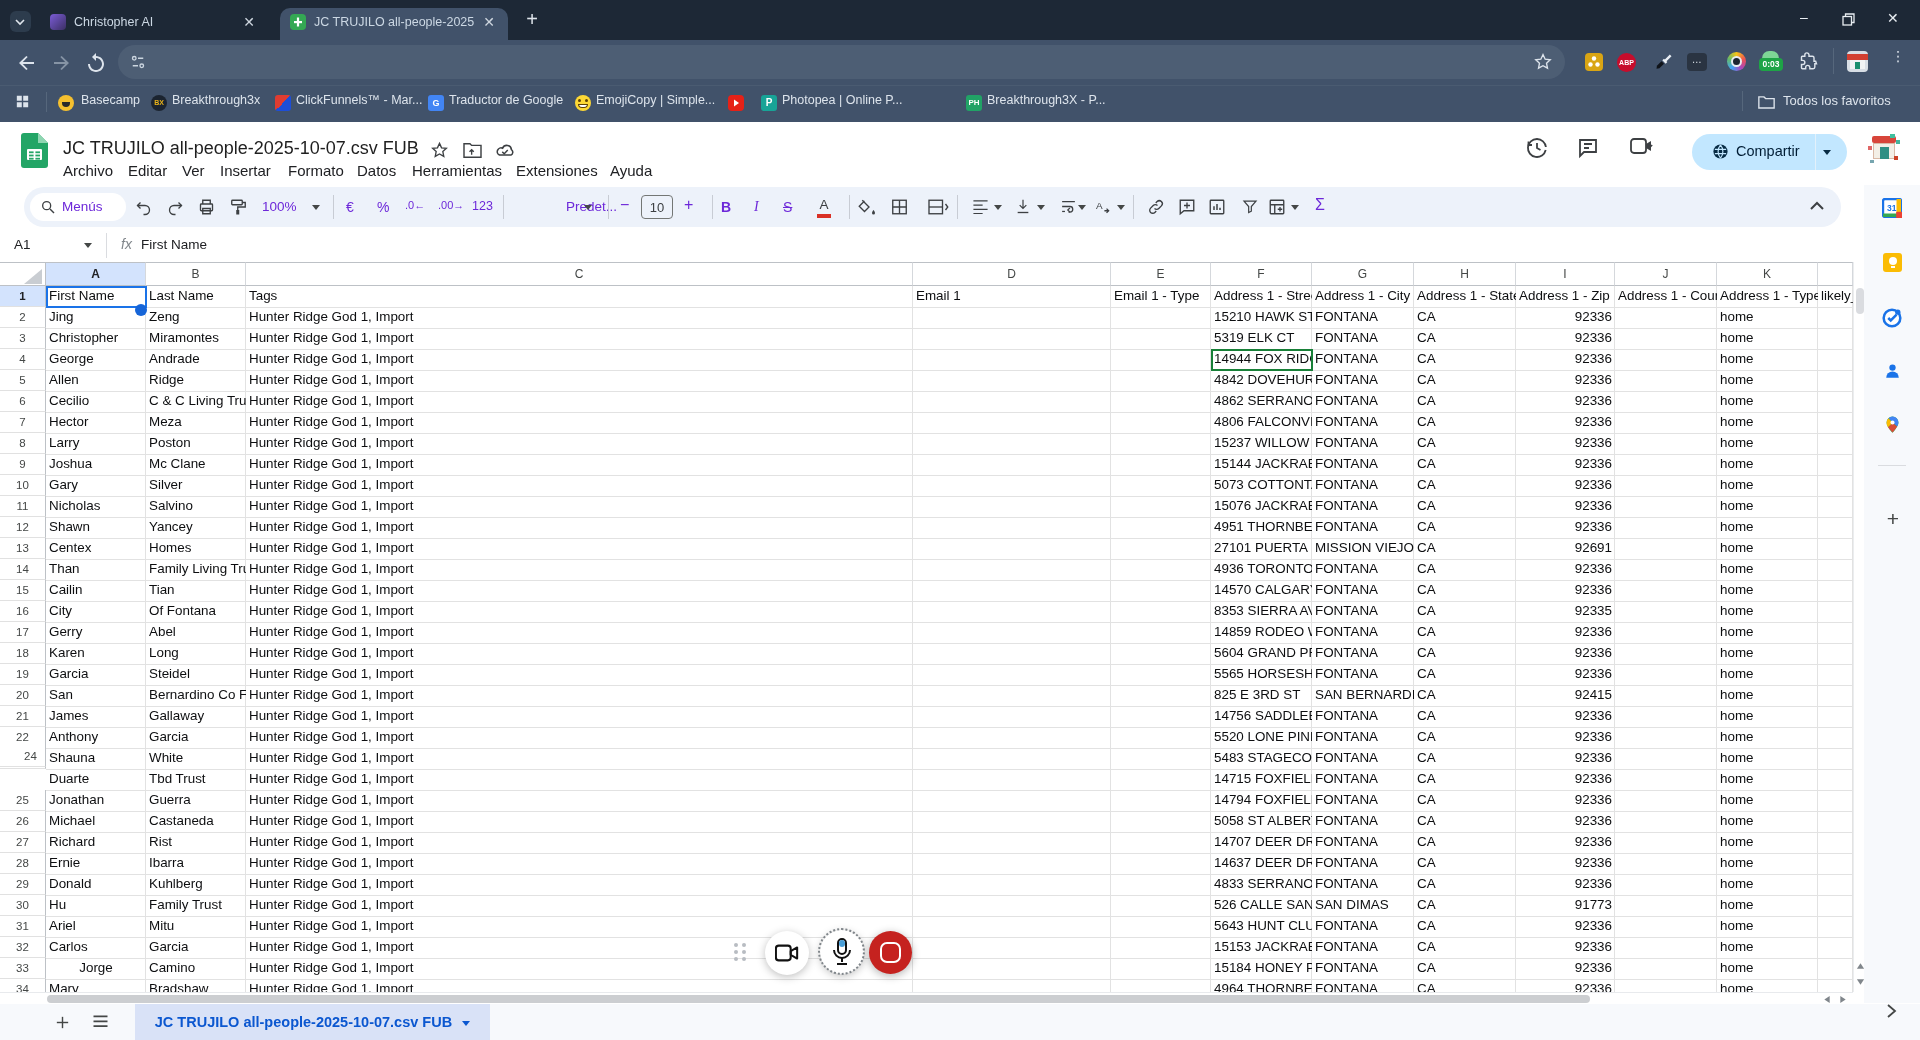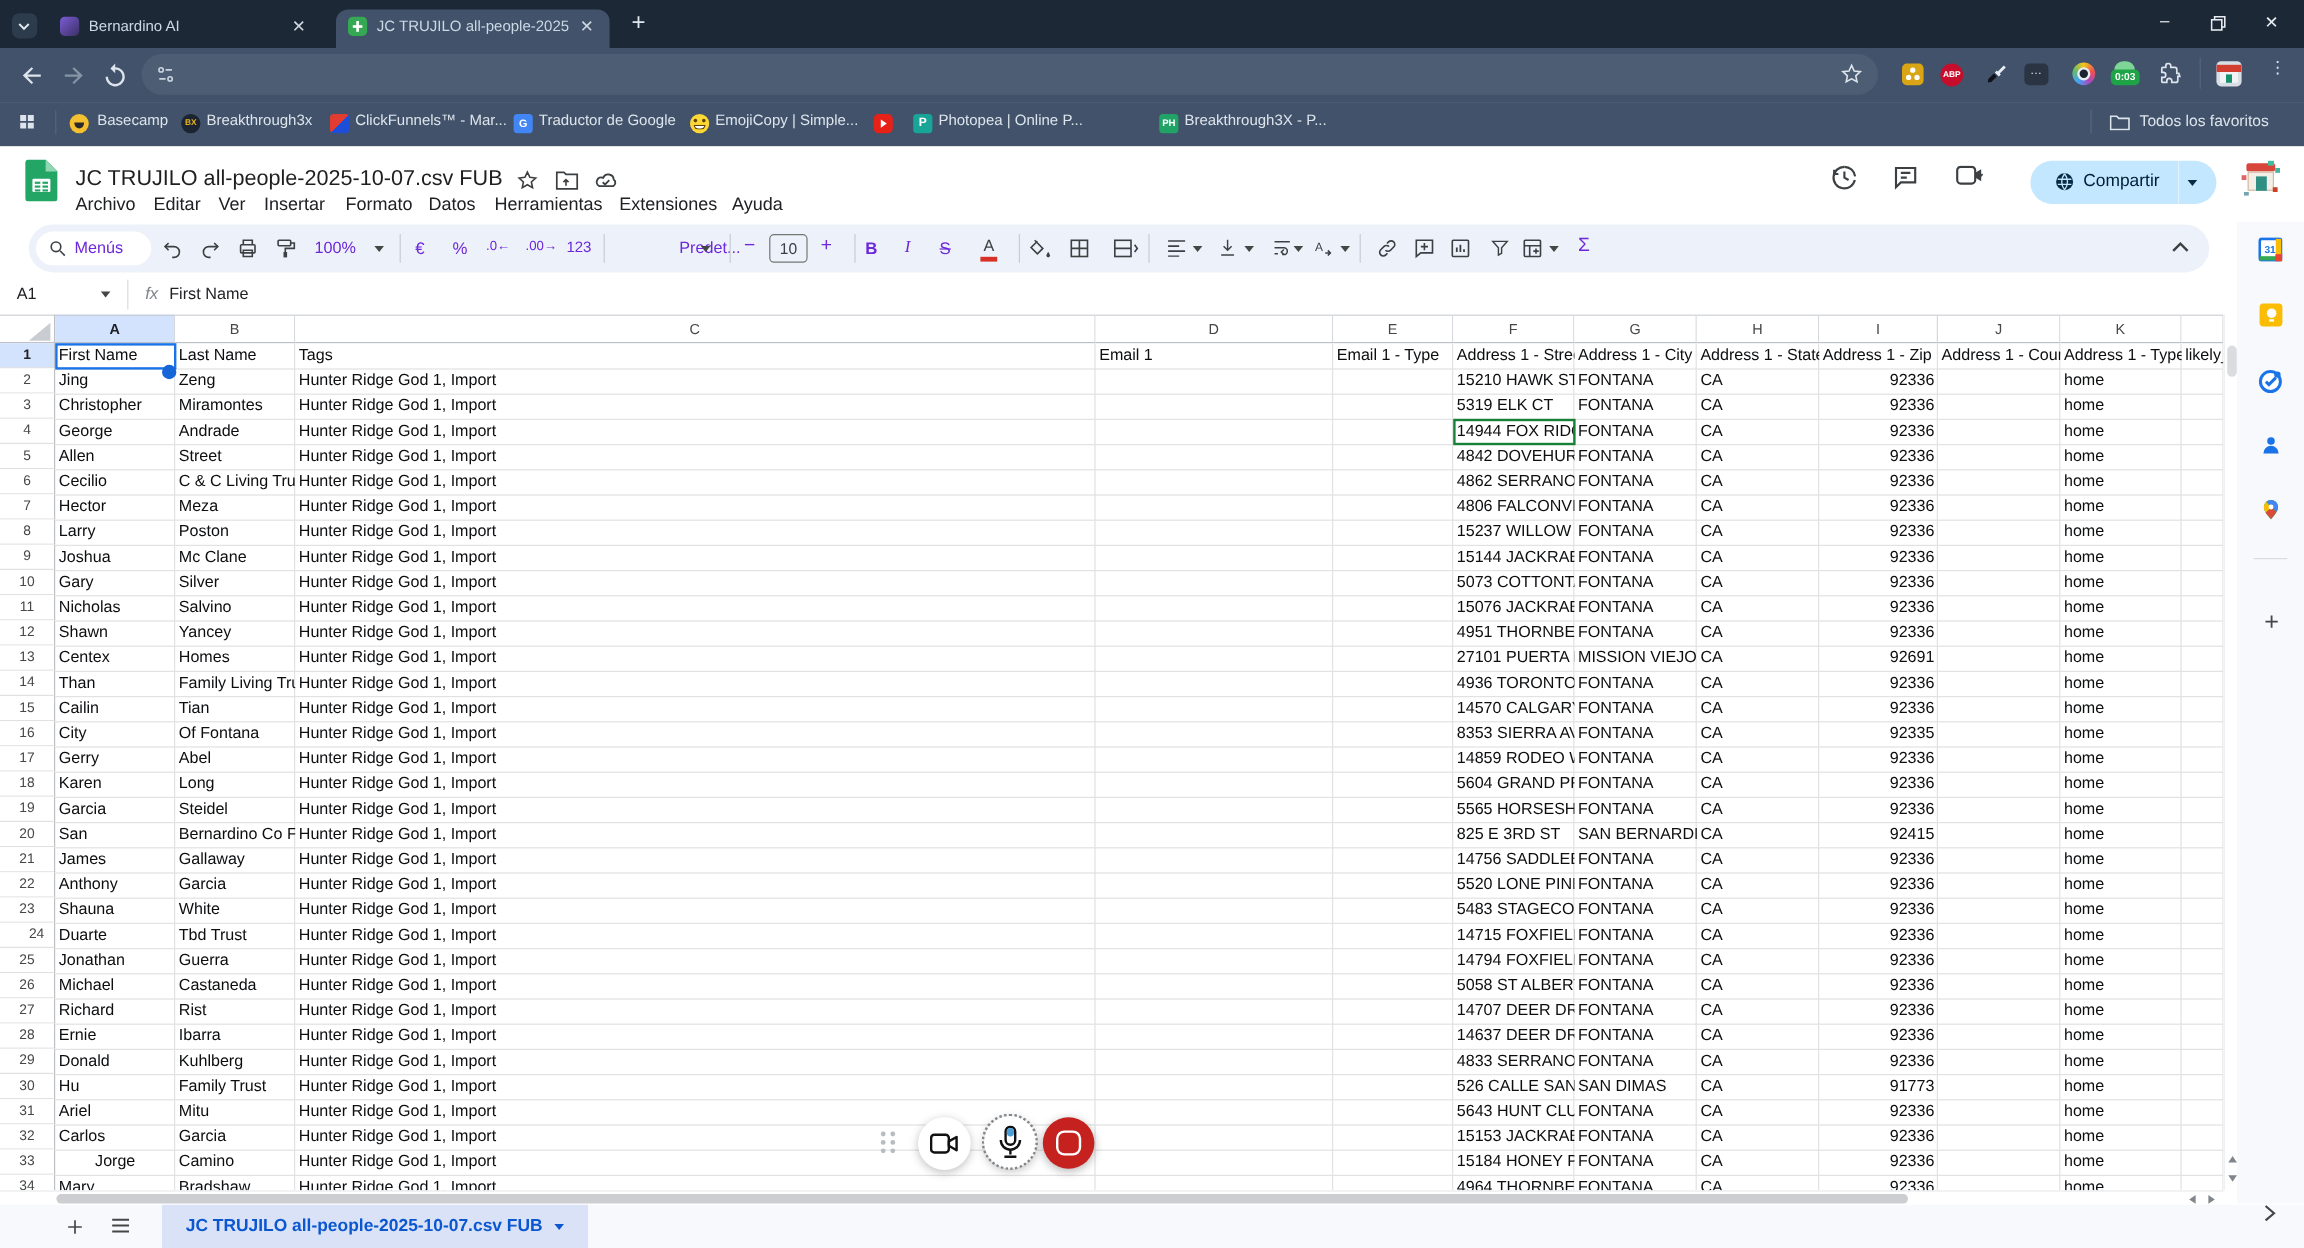--- a/index.html
+++ b/index.html
@@ -73,21 +73,21 @@
 <div id="root">
 
 <div id="tabstrip">
   <div id="tabsearch">
         <svg width="12" height="12" viewBox="0 0 12 12">
           <path d="M2 4l4 4 4-4" stroke="#dfe5ec" stroke-width="1.6" fill="none"></path>
         </svg>
       </div>
   <div class="tab" id="tab1">
     <div class="fav" style="background:linear-gradient(135deg,#7b5cd6,#3b2f63);"></div>
-    <div class="ttl">Bernardino AI</div>
+    <div class="ttl">Christopher AI</div>
     <div class="cl">✕</div>
   </div>
   <div class="tab" id="tab2">
     <div class="fav" style="background:#34a853;"><svg width="16" height="16" viewBox="0 0 16 16">
             <rect x="4" y="7" width="8" height="2.2" fill="#fff"></rect>
             <rect x="6.9" y="3.5" width="2.2" height="9" fill="#fff"></rect>
           </svg></div>
     <div class="ttl">JC TRUJILO all-people-2025-10</div>
     <div class="cl">✕</div>
   </div>
@@ -411,21 +411,21 @@
 <div class="rn" style="top:297px;">14</div>
 <div class="rn" style="top:318px;">15</div>
 <div class="rn" style="top:339px;">16</div>
 <div class="rn" style="top:360px;">17</div>
 <div class="rn" style="top:381px;">18</div>
 <div class="rn" style="top:402px;">19</div>
 <div class="rn" style="top:423px;">20</div>
 <div class="rn" style="top:444px;">21</div>
 <div class="rn" style="top:465px;">22</div>
 <div class="rn" style="top:486px;">23</div>
-<div class="rn" style="top:507px;padding-left:16px;">24</div>
+<div class="rn" style="top:484px;padding-left:16px;">24</div>
 <div class="rn" style="top:528px;">25</div>
 <div class="rn" style="top:549px;">26</div>
 <div class="rn" style="top:570px;">27</div>
 <div class="rn" style="top:591px;">28</div>
 <div class="rn" style="top:612px;">29</div>
 <div class="rn" style="top:633px;">30</div>
 <div class="rn" style="top:654px;">31</div>
 <div class="rn" style="top:675px;">32</div>
 <div class="rn" style="top:696px;">33</div>
 <div class="rn" style="top:717px;">34</div>
@@ -504,21 +504,21 @@
 <div class="c" style="left:1717px;top:66px;width:101px;">home</div>
 <div class="c" style="left:46px;top:87px;width:100px;">George</div>
 <div class="c" style="left:146px;top:87px;width:100px;">Andrade</div>
 <div class="c" style="left:246px;top:87px;width:667px;">Hunter Ridge God 1, Import</div>
 <div class="c" style="left:1211px;top:87px;width:101px;">14944 FOX RIDGE LN</div>
 <div class="c" style="left:1312px;top:87px;width:102px;">FONTANA</div>
 <div class="c" style="left:1414px;top:87px;width:102px;">CA</div>
 <div class="c r" style="left:1516px;top:87px;width:99px;">92336</div>
 <div class="c" style="left:1717px;top:87px;width:101px;">home</div>
 <div class="c" style="left:46px;top:108px;width:100px;">Allen</div>
-<div class="c" style="left:146px;top:108px;width:100px;">Street</div>
+<div class="c" style="left:146px;top:108px;width:100px;">Ridge</div>
 <div class="c" style="left:246px;top:108px;width:667px;">Hunter Ridge God 1, Import</div>
 <div class="c" style="left:1211px;top:108px;width:101px;">4842 DOVEHURST DR</div>
 <div class="c" style="left:1312px;top:108px;width:102px;">FONTANA</div>
 <div class="c" style="left:1414px;top:108px;width:102px;">CA</div>
 <div class="c r" style="left:1516px;top:108px;width:99px;">92336</div>
 <div class="c" style="left:1717px;top:108px;width:101px;">home</div>
 <div class="c" style="left:46px;top:129px;width:100px;">Cecilio</div>
 <div class="c" style="left:146px;top:129px;width:100px;">C &amp; C Living Trust</div>
 <div class="c" style="left:246px;top:129px;width:667px;">Hunter Ridge God 1, Import</div>
 <div class="c" style="left:1211px;top:129px;width:101px;">4862 SERRANO AVE</div>

